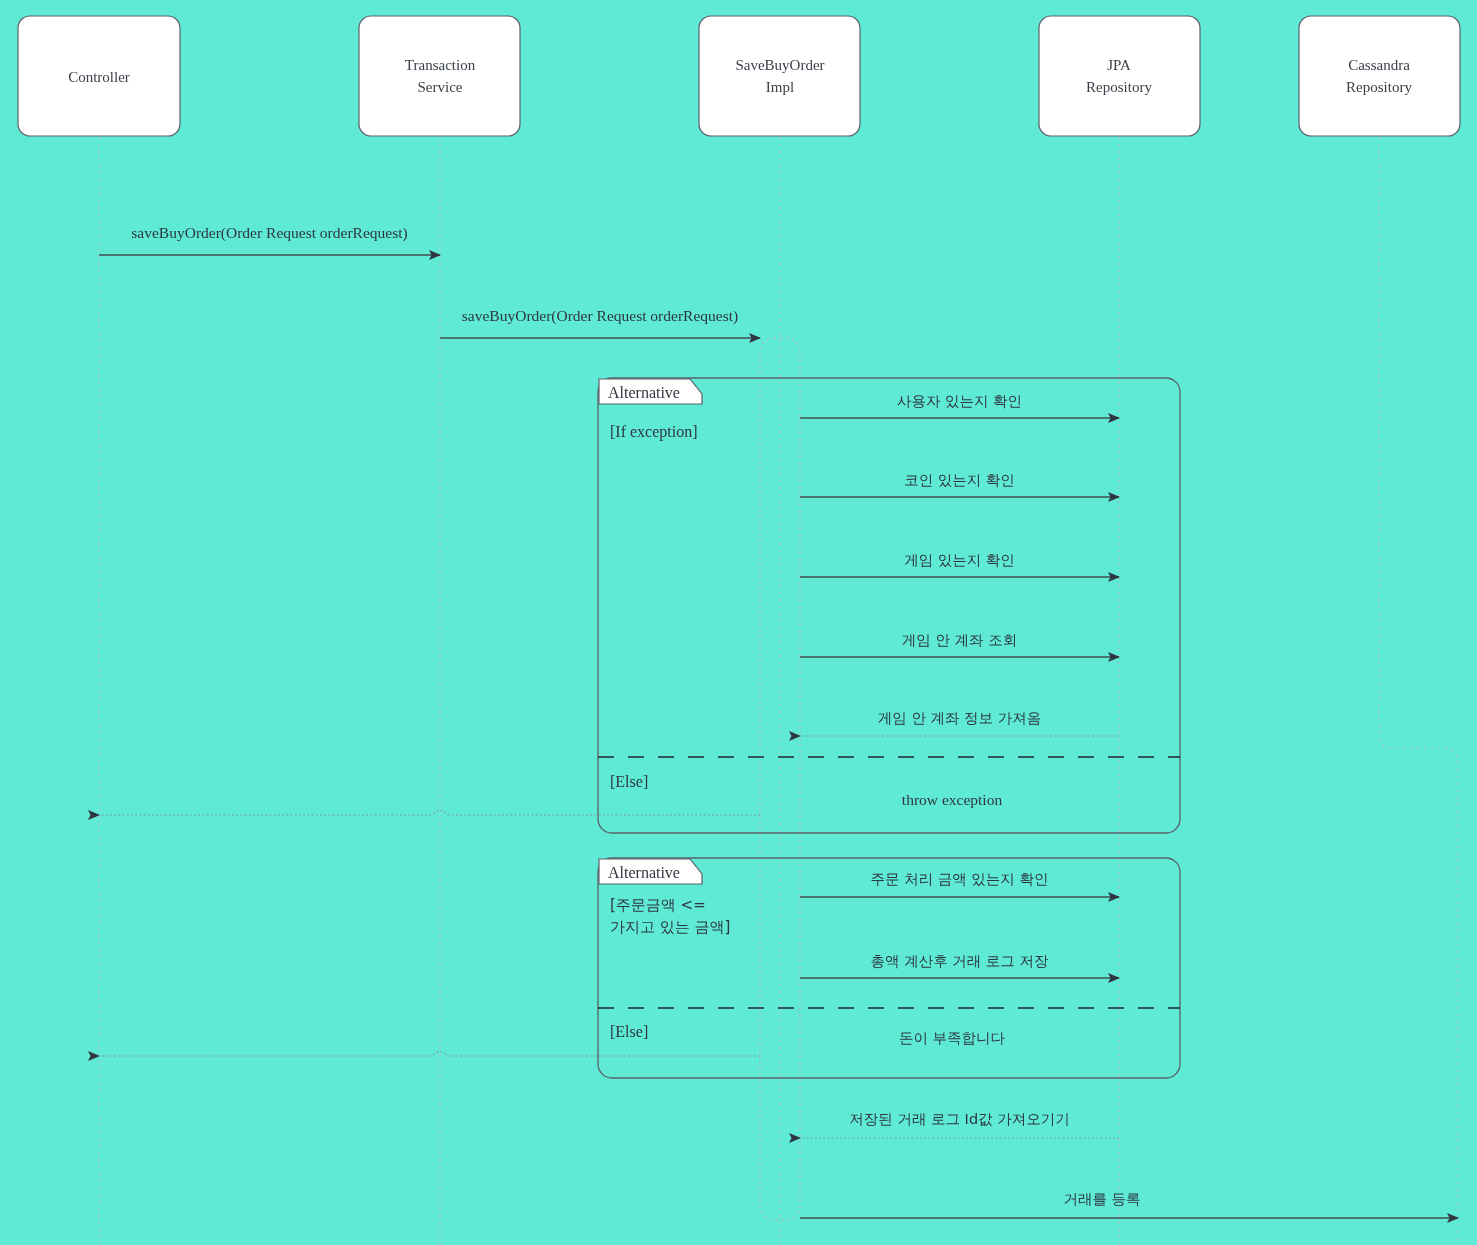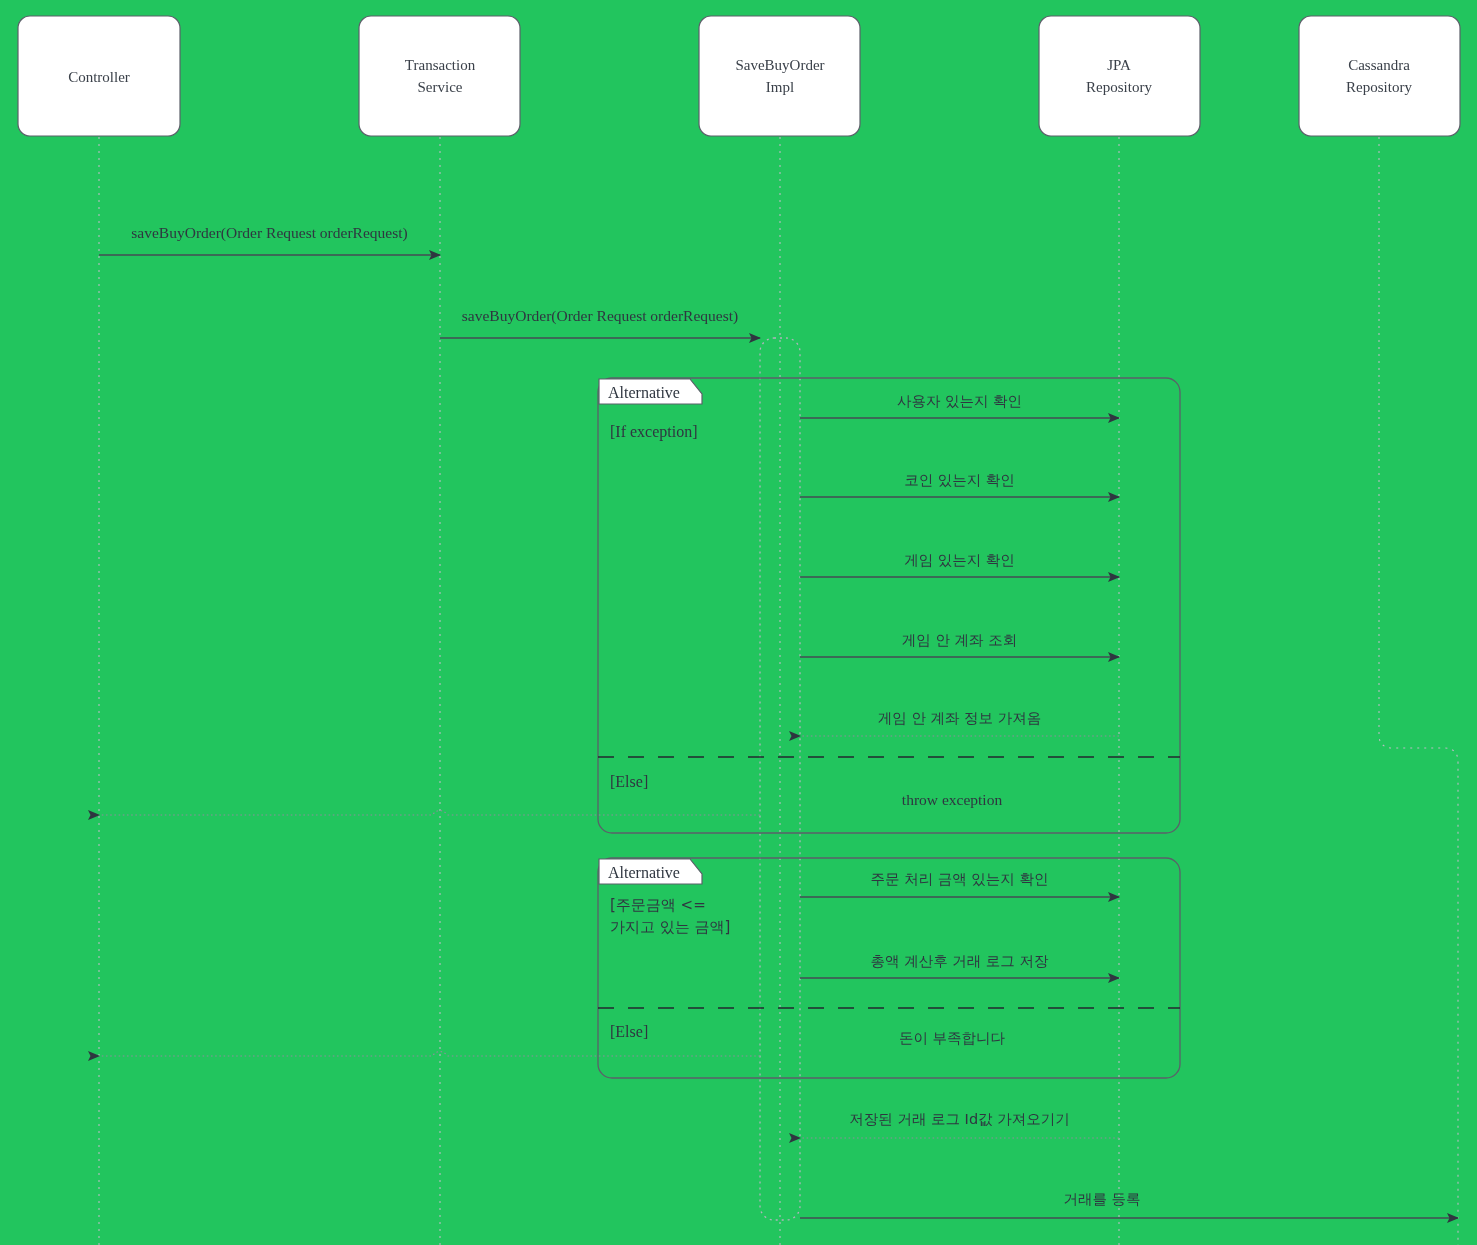--- a/index.html
+++ b/index.html
@@ -5,21 +5,21 @@
 <style>
   html,body{margin:0;padding:0;background:#ffffff;}
   body{
     font-family:"Liberation Serif","DejaVu Serif",serif;
     color:#2f3640;
   }
   #canvas{
     position:relative;
     width:1477px;
     height:1245px;
-    background:#22c55e;
+    background:#5eead4;
     overflow:hidden;
     text-decoration:underline;
   }
   svg#diagram{
     position:absolute;
     left:0; top:0;
     width:1477px;
     height:1245px;
   }
   .lifeline-box{

